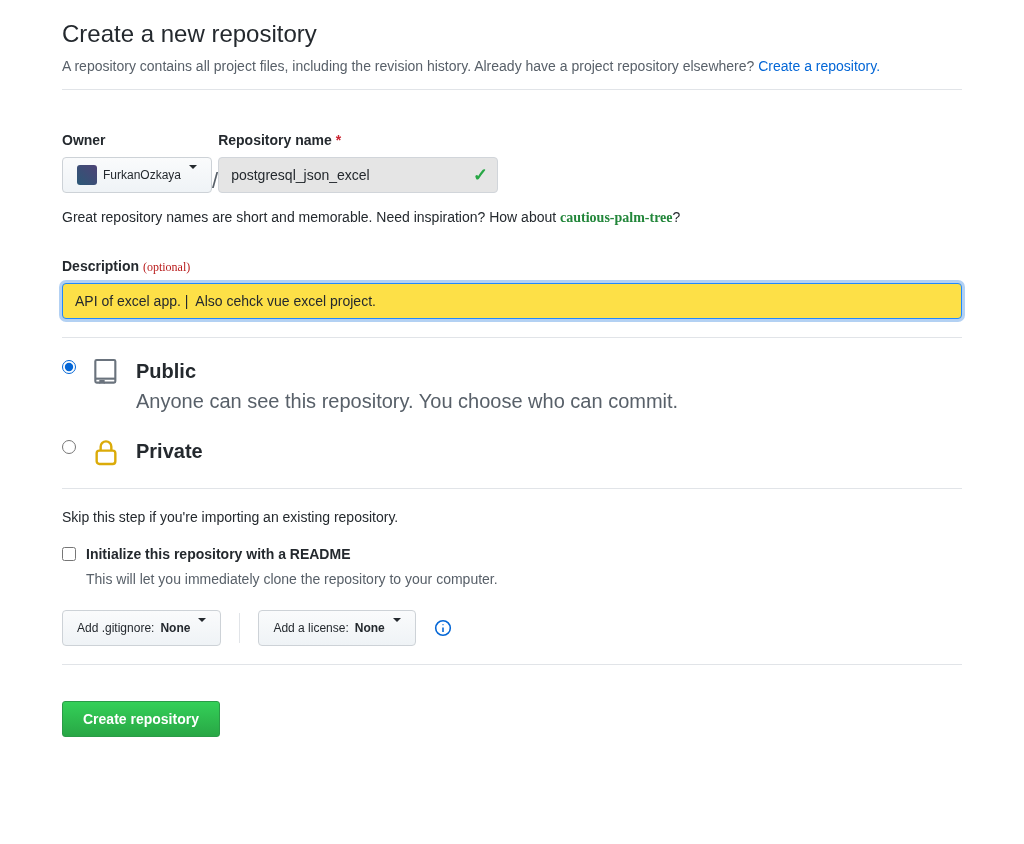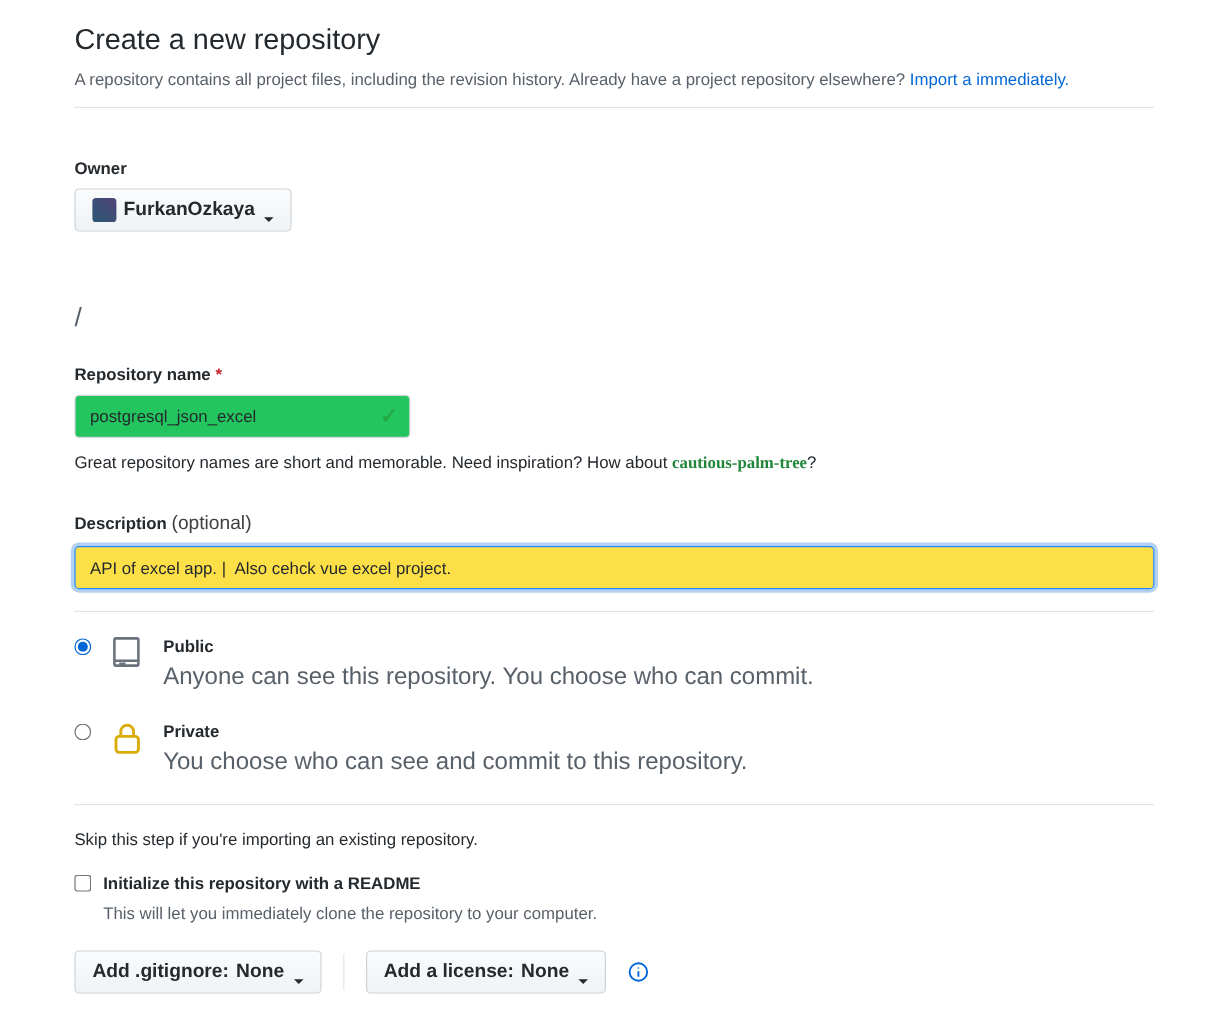--- a/index.html
+++ b/index.html
@@ -34,38 +34,37 @@
     }
     hr.tight { margin: 18px 0; }
     .form-group { margin-bottom: 15px; }
     .label {
       display: block;
       font-weight: 600;
       font-size: 14px;
       color: #24292e;
       margin-bottom: 6px;
     }
-    .label .optional { color: #404040; font-weight: 400; font-size: 16px; }
+    .label .optional { color: #b91c1c; font-weight: 400; font-size: 12px; font-family: Liberation Serif, serif; }
     .req { color: #cb2431; }
     .owner-row {
       display: flex;
       align-items: flex-start;
-      gap: 21px;
+      gap: 0;
       margin-bottom: 8px;
-      flex-direction: column;
     }
     .owner-col, .name-col { display: flex; flex-direction: column; }
     .slash { font-size: 22px; color: #586069; margin-top: 34px; }
     .btn {
       display: inline-flex;
-      align-items: flex-end;
+      align-items: flex-start;
       gap: 6px;
       padding: 7px 14px;
-      font-size: 16px;
-      font-weight: 700;
+      font-size: 12px;
+      font-weight: 400;
       line-height: 20px;
       color: #24292e;
       background: linear-gradient(#fafbfc, #eff3f6);
       border: 1px solid #cdd2d7;
       border-radius: 4px;
       cursor: pointer;
       white-space: nowrap;
     }
     .btn .caret {
       width: 0; height: 0;
@@ -78,21 +77,21 @@
       width: 20px; height: 20px;
       border-radius: 3px;
       background: linear-gradient(45deg, #2b5876, #4e4376);
       display: inline-block;
     }
     .text-input {
       padding: 7px 12px;
       font-size: 14px;
       line-height: 20px;
       color: #24292e;
-      background: #22c55e;
+      background: #e5e5e5;
       border: 1px solid #d1d5da;
       border-radius: 4px;
       outline: none;
       width: 280px;
     }
     .name-wrap { position: relative; }
     .check {
       position: absolute;
       right: 10px;
       top: 50%;
@@ -127,21 +126,21 @@
       gap: 14px;
       margin: 14px 0 20px;
     }
     .radio-input {
       margin-top: 4px;
       width: 14px; height: 14px;
       accent-color: #0366d6;
     }
     .vis-icon { width: 32px; height: 32px; flex-shrink: 0; }
     .vis-text { flex: 1; }
-    .vis-title { font-weight: 600; font-size: 14px; color: #24292e; }
+    .vis-title { font-weight: 600; font-size: 20px; color: #24292e; }
     .vis-desc { color: #586069; font-size: 20px; }
     .skip-note { color: #24292e; margin-bottom: 16px; }
     .checkbox-row { display: flex; align-items: flex-start; gap: 10px; margin-bottom: 4px; }
     .checkbox-row input[type=checkbox] { margin-top: 3px; width: 14px; height: 14px; }
     .init-label { font-weight: 600; }
     .init-desc { color: #586069; margin-left: 24px; margin-bottom: 20px; }
     .selectors-row { display: flex; align-items: center; gap: 18px; margin-bottom: 4px; }
     .vdiv { width: 1px; height: 30px; background: #e1e4e8; }
     .info-icon {
       width: 18px; height: 18px;
@@ -162,21 +161,21 @@
     .group-end { margin-top: 36px; }
   </style>
 </head>
 <body>
 
 <div class="container">
 
   <h1>Create a new repository</h1>
   <p class="subhead">
     <span>A repository contains all project files, including the revision history. Already have a project repository elsewhere? </span>
-    <a href="#">Import a immediately.</a>
+    <a href="#">Create a repository.</a>
   </p>
   <hr>
 
   <div class="owner-row">
     <div class="owner-col">
       <span class="label">Owner</span>
       <button class="btn">
         <span class="avatar"></span>
         <span>FurkanOzkaya</span>
         <span class="caret"></span>
@@ -228,21 +227,20 @@
   <div class="visibility-option">
     <input type="radio" name="visibility" class="radio-input" style="">
     <span class="vis-icon">
       <svg viewBox="0 0 24 24" width="32" height="32" fill="none" stroke="#dbab09" stroke-width="1.8">
         <rect x="5" y="11" width="14" height="10" rx="2"></rect>
         <path d="M8 11 V8 a4 4 0 0 1 8 0 v3"></path>
       </svg>
     </span>
     <div class="vis-text">
       <div class="vis-title">Private</div>
-      <div class="vis-desc">You choose who can see and commit to this repository.</div>
     </div>
   </div>
 
   <hr class="tight">
 
   <p class="skip-note">Skip this step if you're importing an existing repository.</p>
 
   <div class="checkbox-row">
     <input type="checkbox" style="">
     <label class="init-label">Initialize this repository with a README</label>

